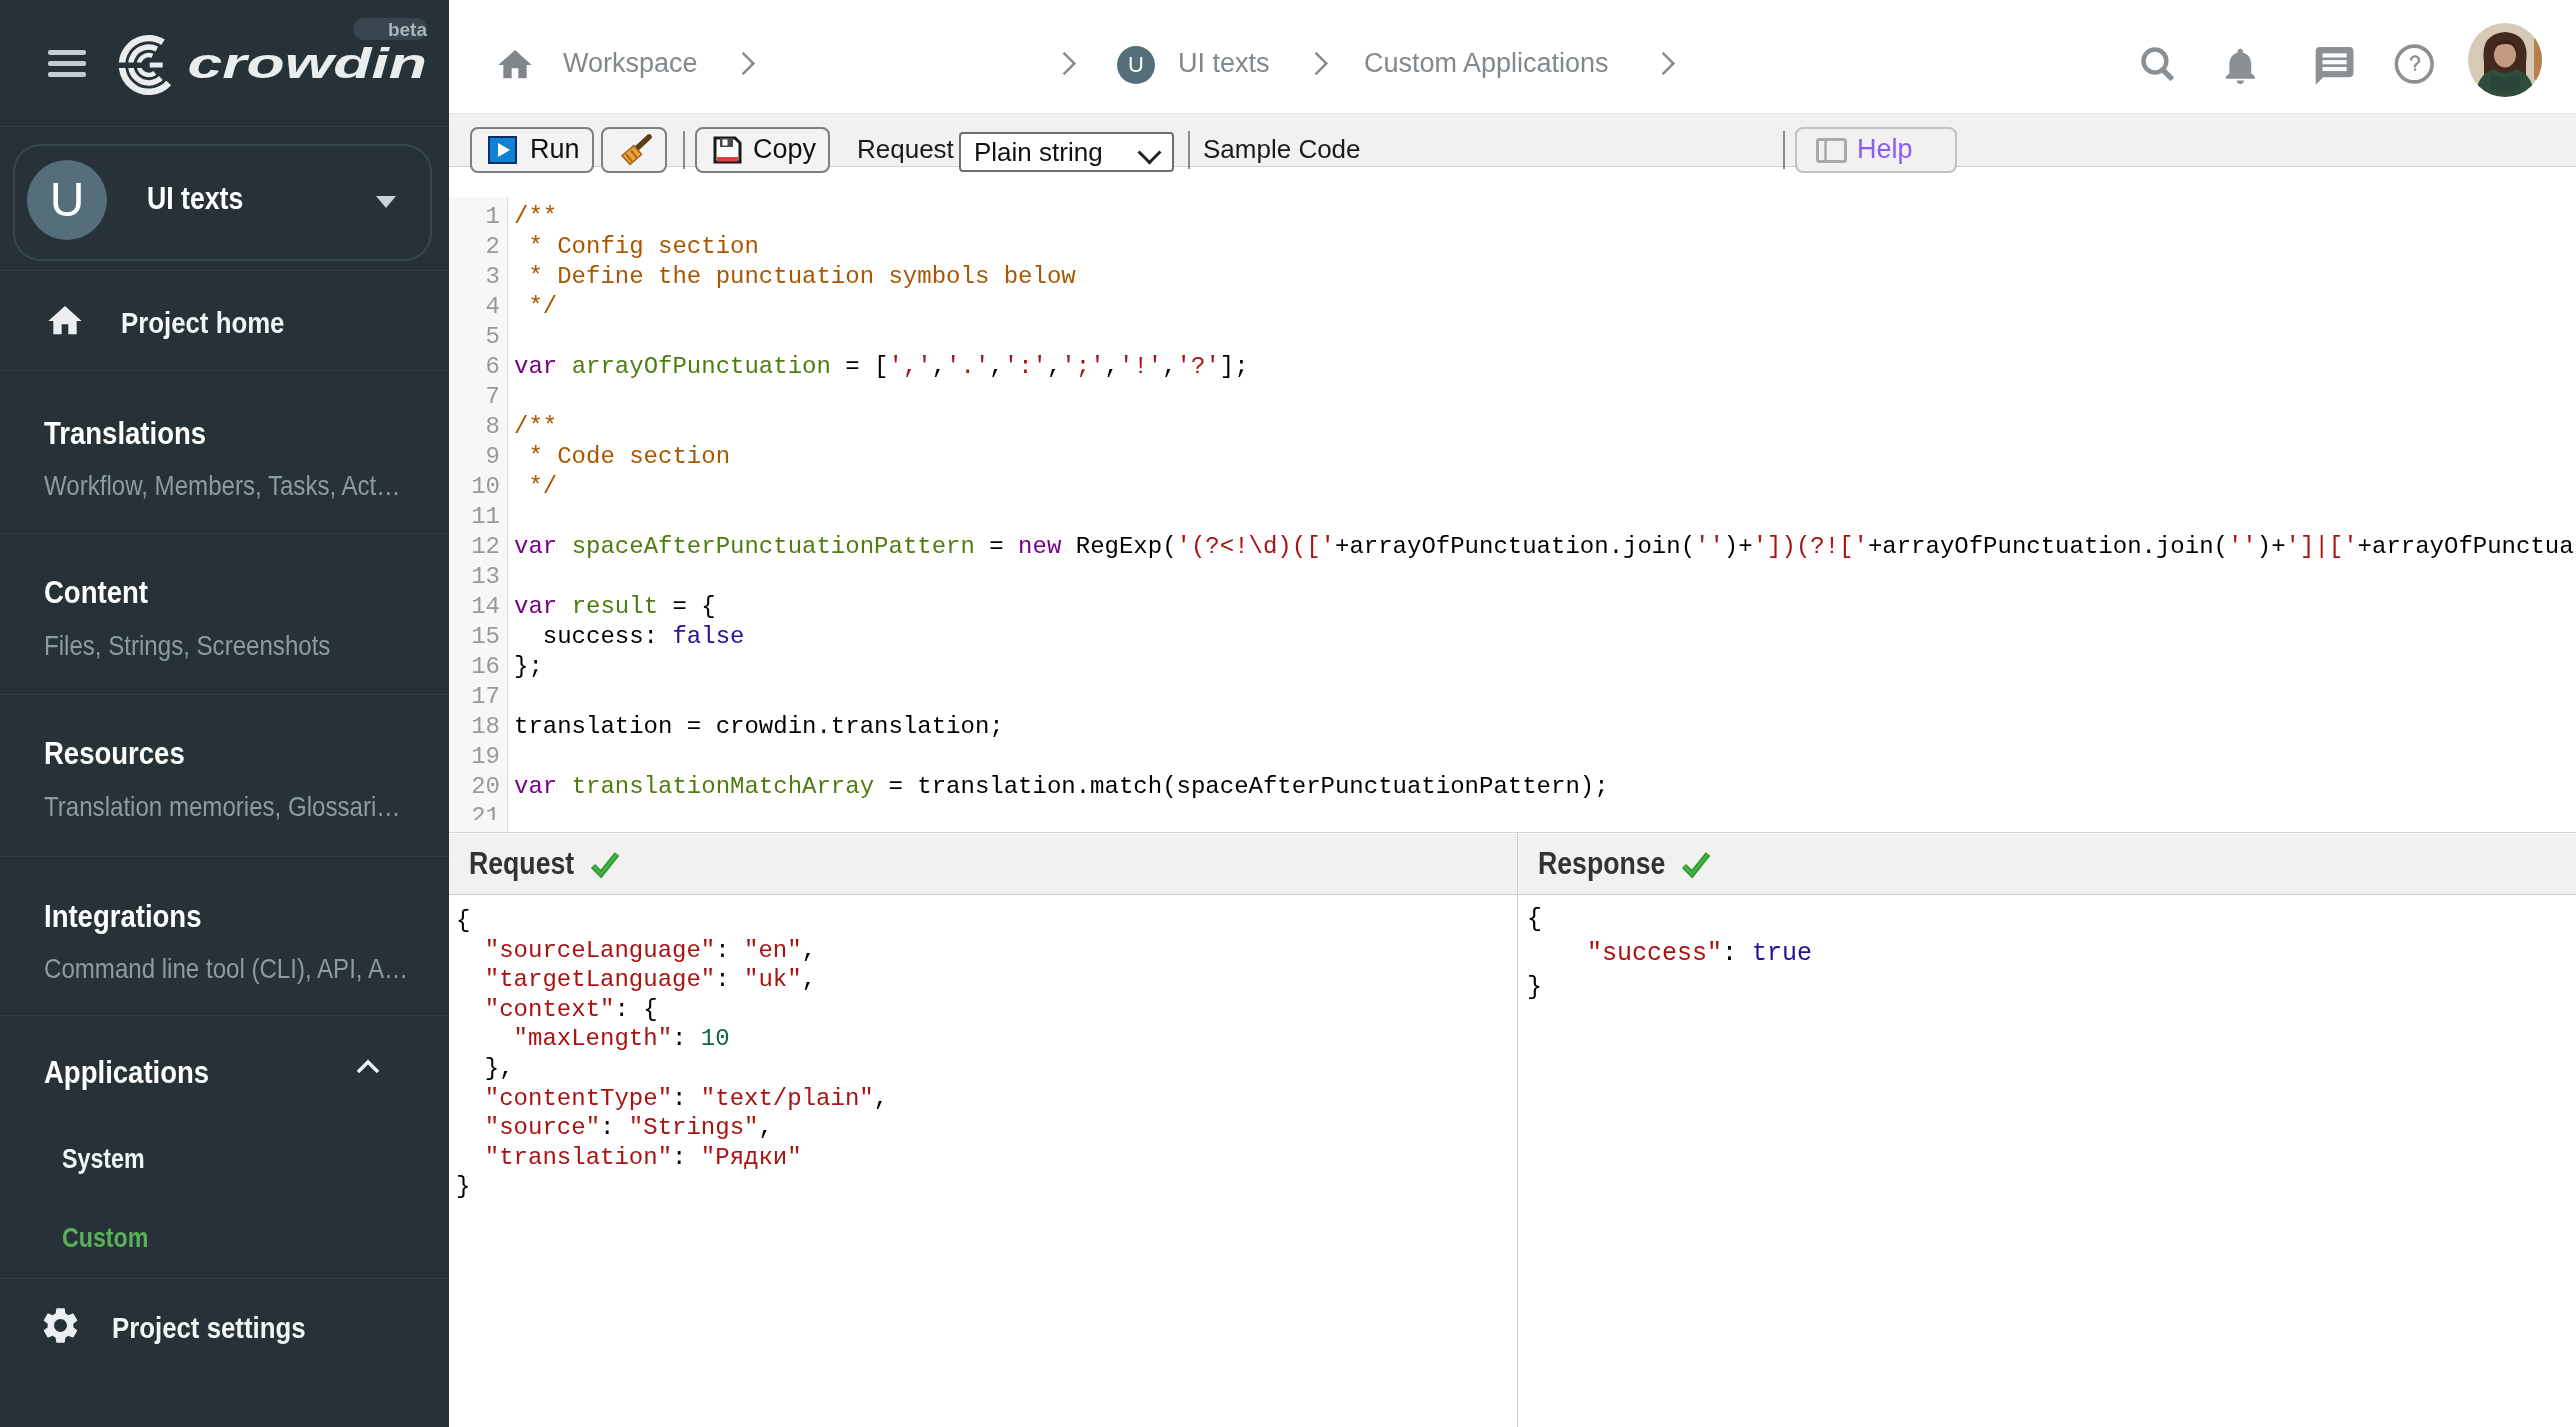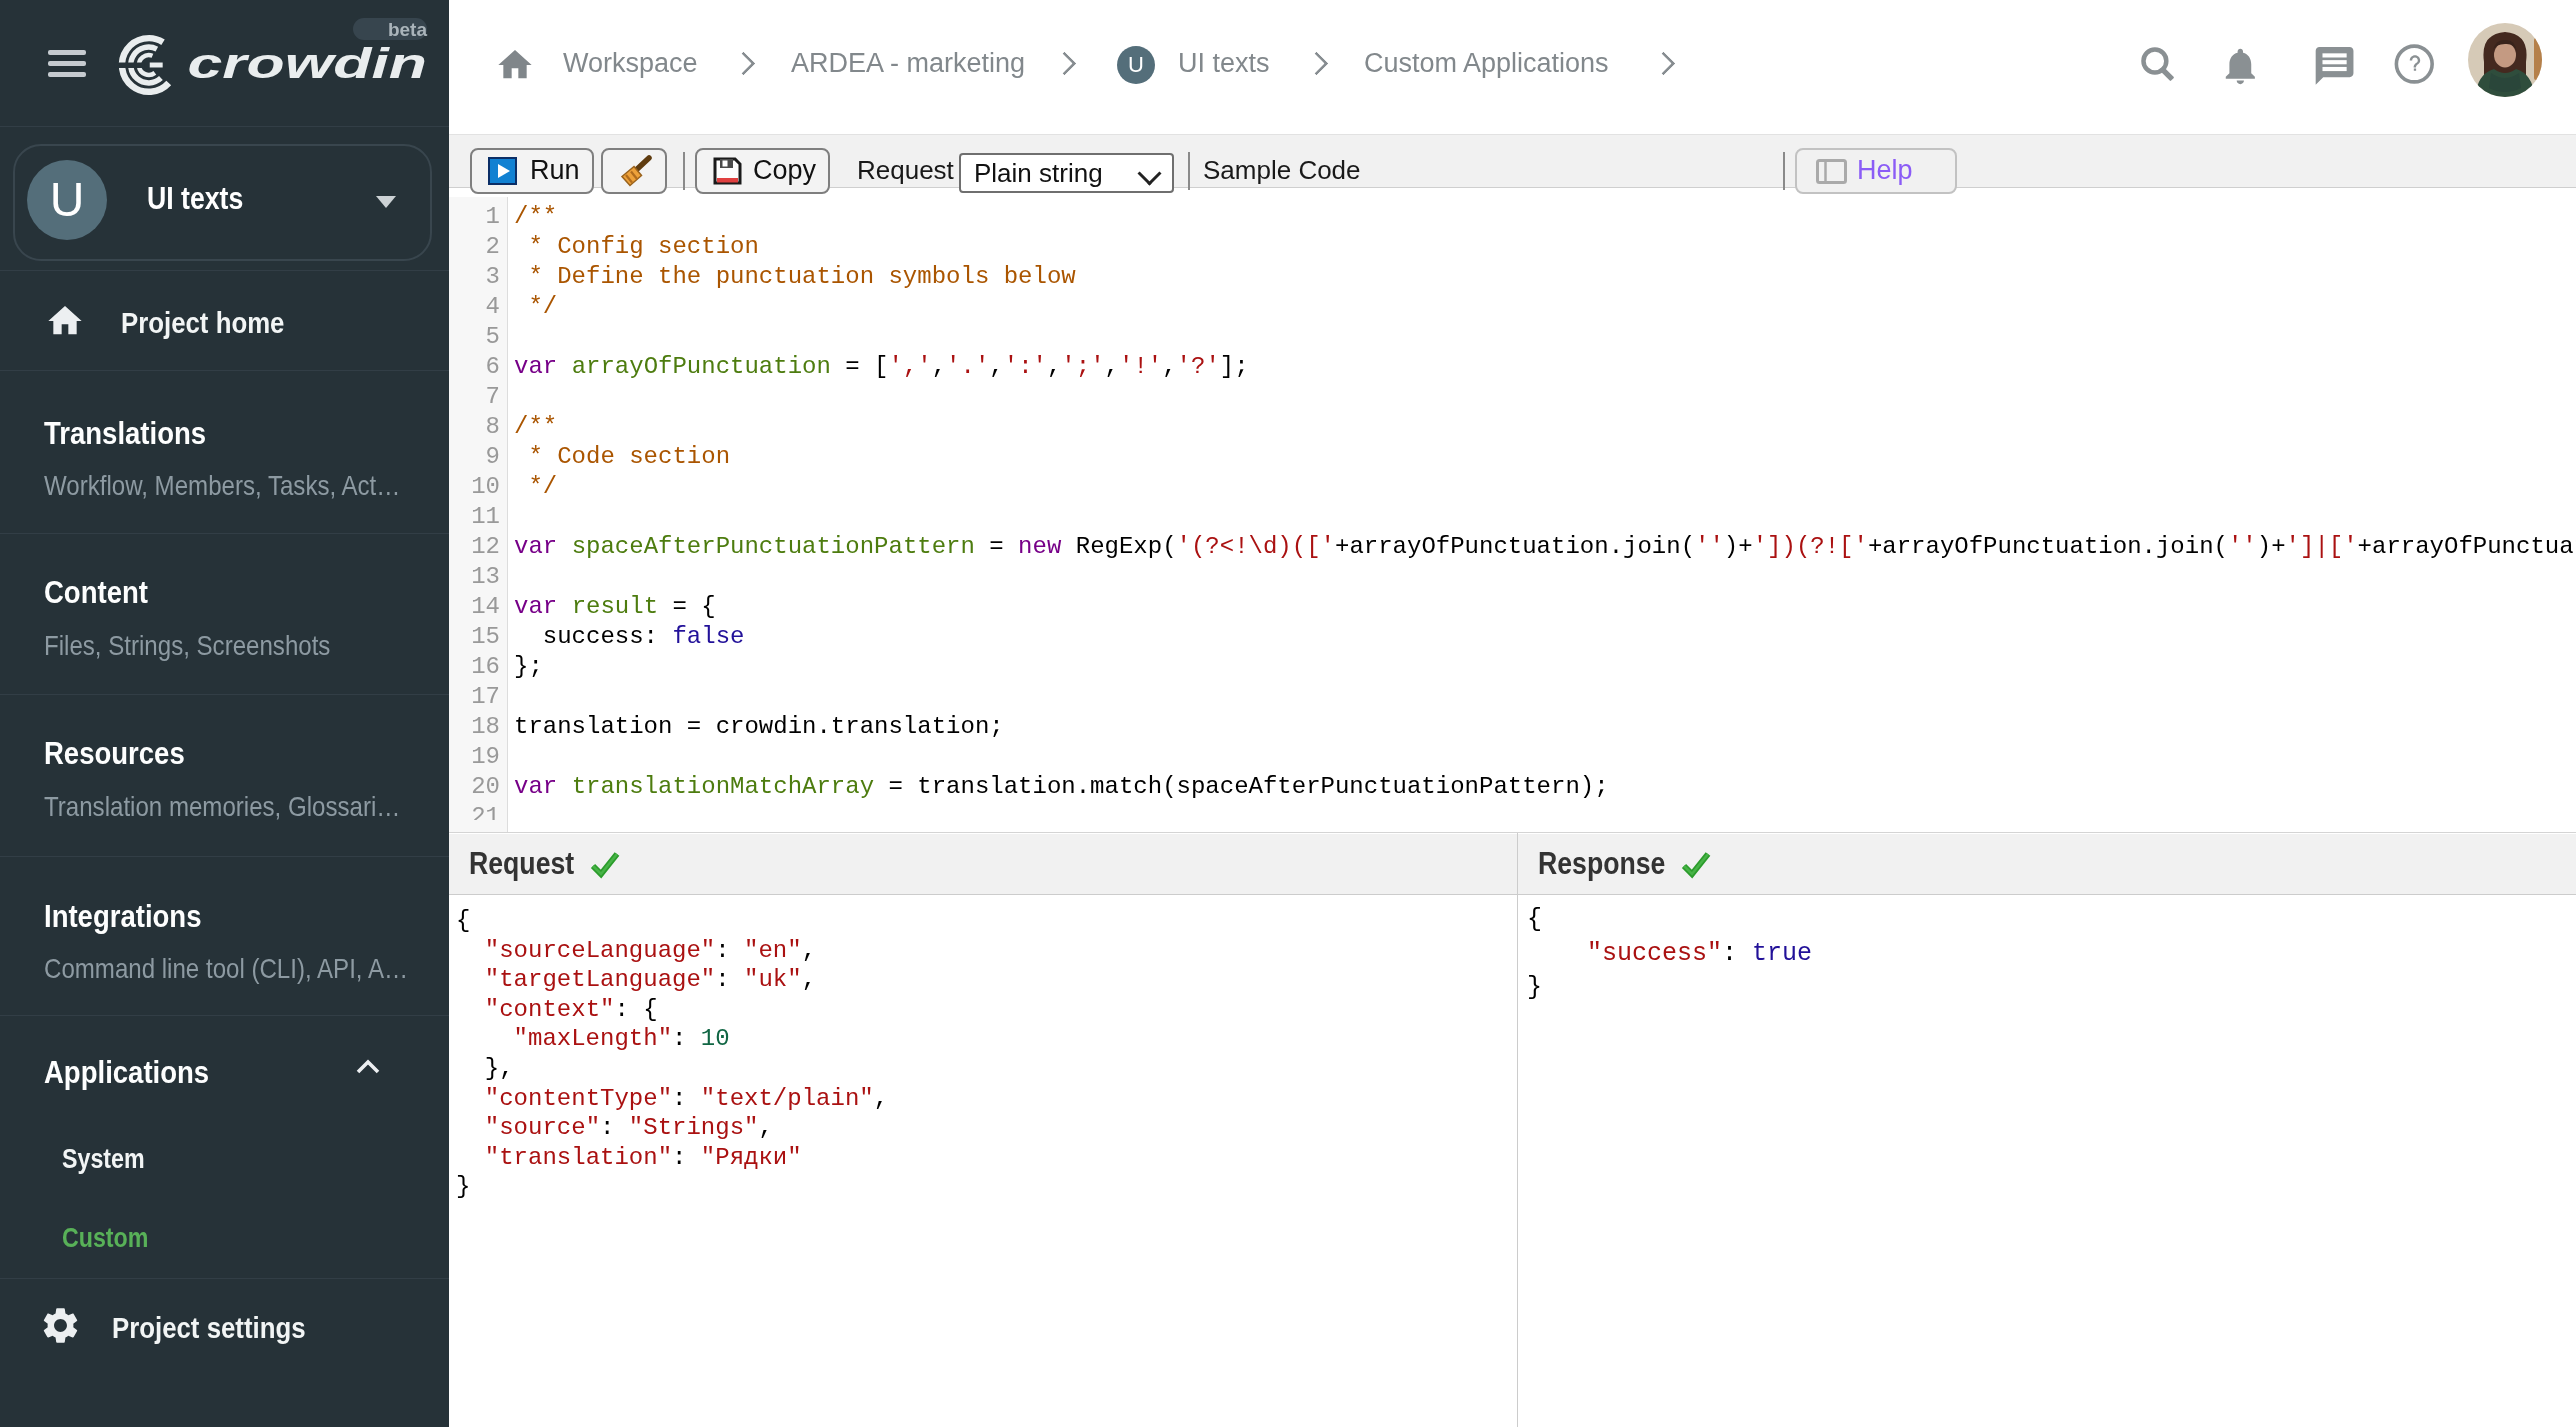--- a/index.html
+++ b/index.html
@@ -31,21 +31,21 @@
     transform:scaleX(0.86) translateZ(0); transform-origin:0 50%; white-space:nowrap; }
   .navitem { position:absolute; font-size:30px; font-weight:600; color:#f2f5f5;
     transform:scaleX(0.86) translateZ(0); transform-origin:0 50%; white-space:nowrap; }
   
   #topbar { position:absolute; left:449px; top:0; width:2127px; height:127px; background:#fff; }
   .crumb { position:absolute; top:0; height:127px; line-height:127px; font-size:27px; color:#82888c; white-space:nowrap; }
   .crumb.last { color:#3a3f43; font-weight:600; }
   .bcav { position:absolute; top:46px; left:668px; width:38px; height:38px; border-radius:50%;
     background:#546e7a; color:#fff; font-size:22px; text-align:center; line-height:38px; }
   
-  #toolbar { position:absolute; left:449px; top:134px; width:2127px; height:54px;
+  #toolbar { position:absolute; left:449px; top:113px; width:2127px; height:54px;
     background:#f1f1f1; border-top:1px solid #e2e2e2; border-bottom:1px solid #cfcfcf; }
   .tbtn span { transform:translateZ(0); }
   .tbtn { position:absolute; top:13px; height:46px; background:#f3f3f3;
     border:2px solid #7f7f7f; border-radius:8px; color:#111; font-size:27px; }
   .tsep { position:absolute; top:17px; width:2px; height:38px; background:#8a8a8a; }
   .tlabel { position:absolute; top:0; height:70px; line-height:70px; font-size:26px; color:#191919; }
   .tsel { position:absolute; top:18px; height:40px; background:#fff;
     border:2px solid #6f6f6f; border-radius:4px; font-size:26px; color:#111; }
   .tsel .seltxt { position:absolute; left:13px; top:0; height:36px; line-height:36px; }
   
@@ -143,21 +143,20 @@
 </div>
 
 <div id="topbar">
   <div id="bchome" class="abs" style="left:46px;top:45px">
     <svg width="40" height="40" viewBox="0 0 24 24" fill="#80868a">
       <path d="M10 20v-6h4v6h5v-8h3L12 3 2 12h3v8z"></path>
     </svg>
   </div>
   <div class="crumb" style="left:114px">Workspace</div>
   <div class="bchev" style="left:284px"></div>
-  <div class="crumb" style="left:342px">ARDEA - marketing</div>
   <div class="bchev" style="left:605px"></div>
   <div class="bcav">U</div>
   <div class="crumb" style="left:729px">UI texts</div>
   <div class="bchev" style="left:857px"></div>
   <div class="crumb" style="left:915px">Custom Applications</div>
   <div class="bchev" style="left:1204px"></div>
   <div id="ticons" class="abs" style="left:1690px;top:43px">
     <svg width="318" height="46" viewBox="0 0 320 46" fill="#8a9093">
       <g transform="translate(0,2)">
         <circle cx="16" cy="16" r="11.5" fill="none" stroke="#8a9093" stroke-width="4.5"></circle>

